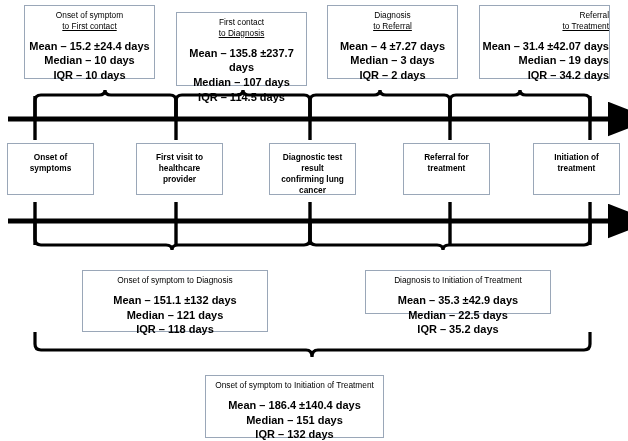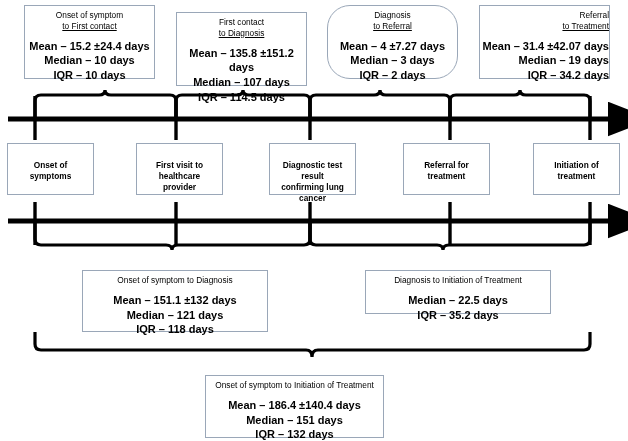--- a/index.html
+++ b/index.html
@@ -54,21 +54,21 @@
     display: block;
     font-size: 11px;
     font-weight: bold;
     line-height: 1.35;
   }
   .milestone-box {
     display: flex;
     align-items: flex-start;
     justify-content: center;
     font-size: 8.3px;
-    padding-top: 16px;
+    padding-top: 8px;
   }
   .milestone-box span {
     display: block;
     line-height: 1.33;
   }
   .wide-box .stat-title {
     font-size: 8.3px;
   }
 </style>
 </head>
@@ -121,27 +121,27 @@
       <span>IQR – 10 days</span>
     </span>
   </div>
 
   <div class="box stat-box" style="left:176px; top:12px; width:131px; height:74px;">
     <span class="stat-title">
       <span>First contact</span><br>
       <span class="u">to Diagnosis</span>
     </span>
     <span class="stat-lines">
-      <span>Mean – 135.8 ±151.2 days</span>
+      <span>Mean – 135.8 ±237.7 days</span>
       <span>Median – 107 days</span>
       <span>IQR – 114.5 days</span>
     </span>
   </div>
 
-  <div class="box stat-box" style="left:327px; top:5px; width:131px; height:74px;border-radius:23px;">
+  <div class="box stat-box" style="left:327px; top:5px; width:131px; height:74px;">
     <span class="stat-title">
       <span>Diagnosis</span><br>
       <span class="u">to Referral</span>
     </span>
     <span class="stat-lines">
       <span>Mean – 4 ±7.27 days</span>
       <span>Median – 3 days</span>
       <span>IQR – 2 days</span>
     </span>
   </div>
@@ -201,20 +201,21 @@
     <span class="stat-lines">
       <span>Mean – 151.1 ±132 days</span>
       <span>Median – 121 days</span>
       <span>IQR – 118 days</span>
     </span>
   </div>
 
   <div class="box stat-box wide-box" style="left:365px; top:270px; width:186px; height:44px;">
     <span class="stat-title u">Diagnosis to Initiation of Treatment</span>
     <span class="stat-lines">
+      <span>Mean – 35.3 ±42.9 days</span>
       <span>Median – 22.5 days</span>
       <span>IQR – 35.2 days</span>
     </span>
   </div>
 
   <div class="box stat-box wide-box" style="left:205px; top:375px; width:179px; height:63px;">
     <span class="stat-title u">Onset of symptom to Initiation of Treatment</span>
     <span class="stat-lines">
       <span>Mean – 186.4 ±140.4 days</span>
       <span>Median – 151 days</span>

